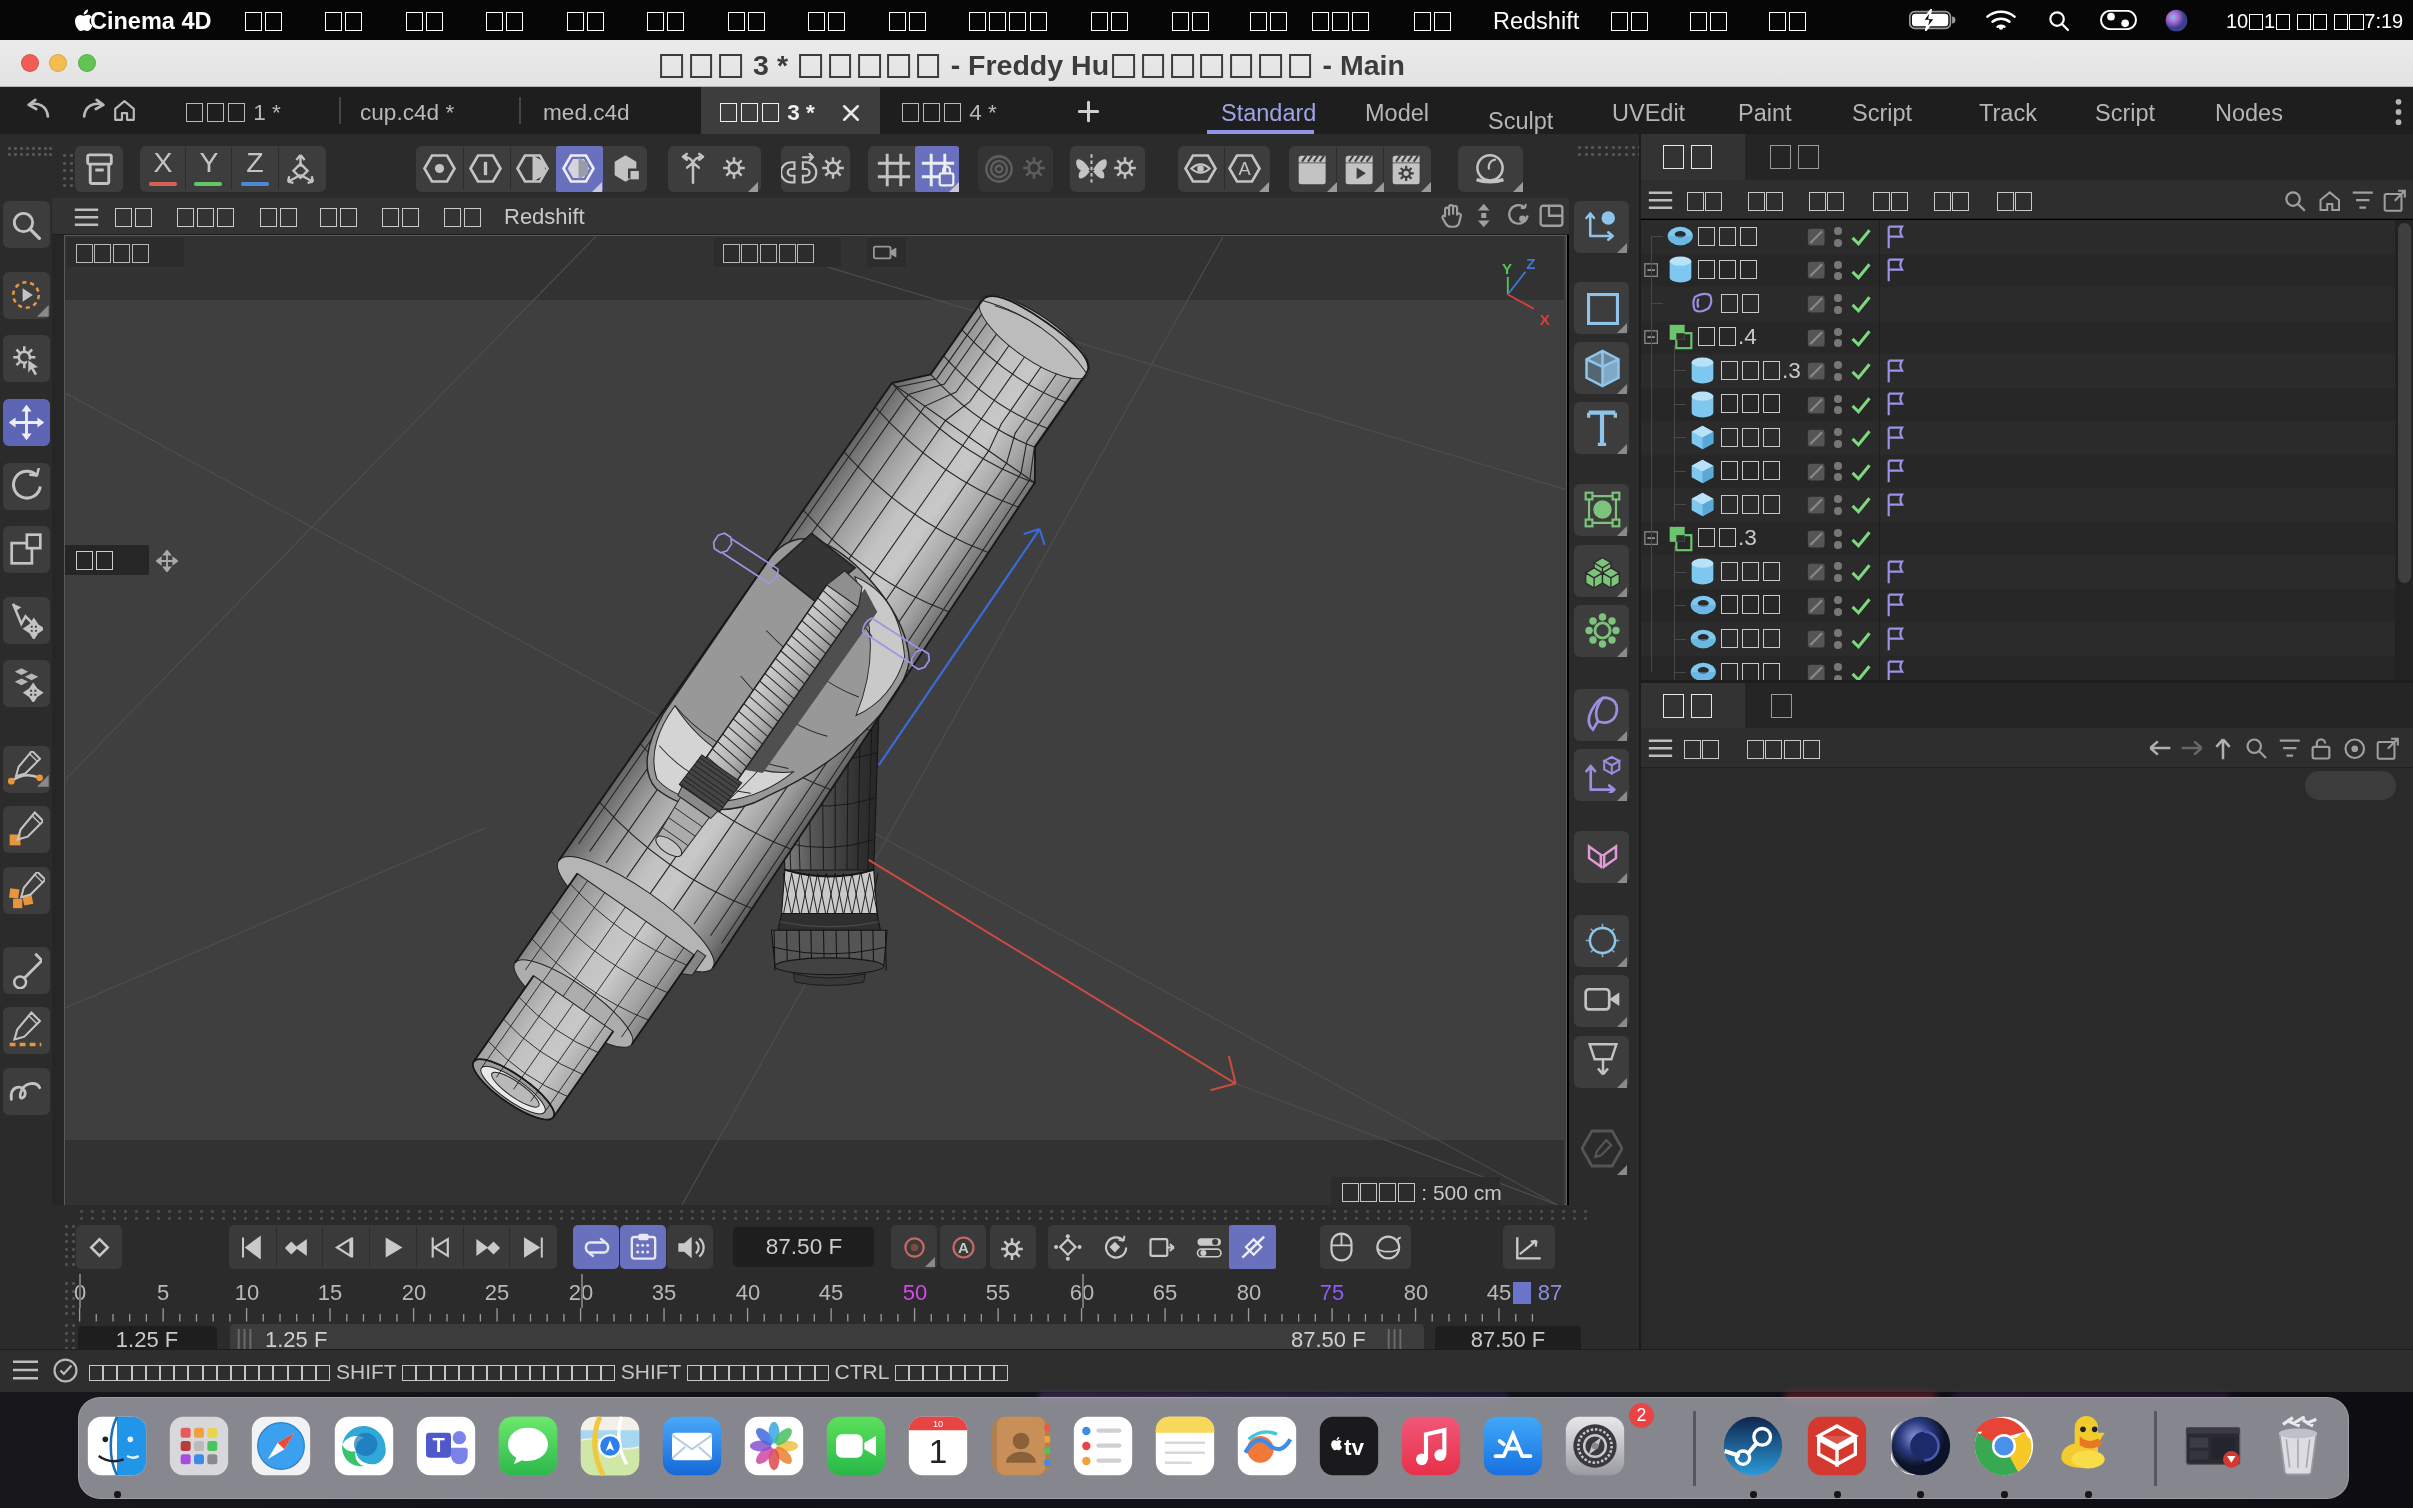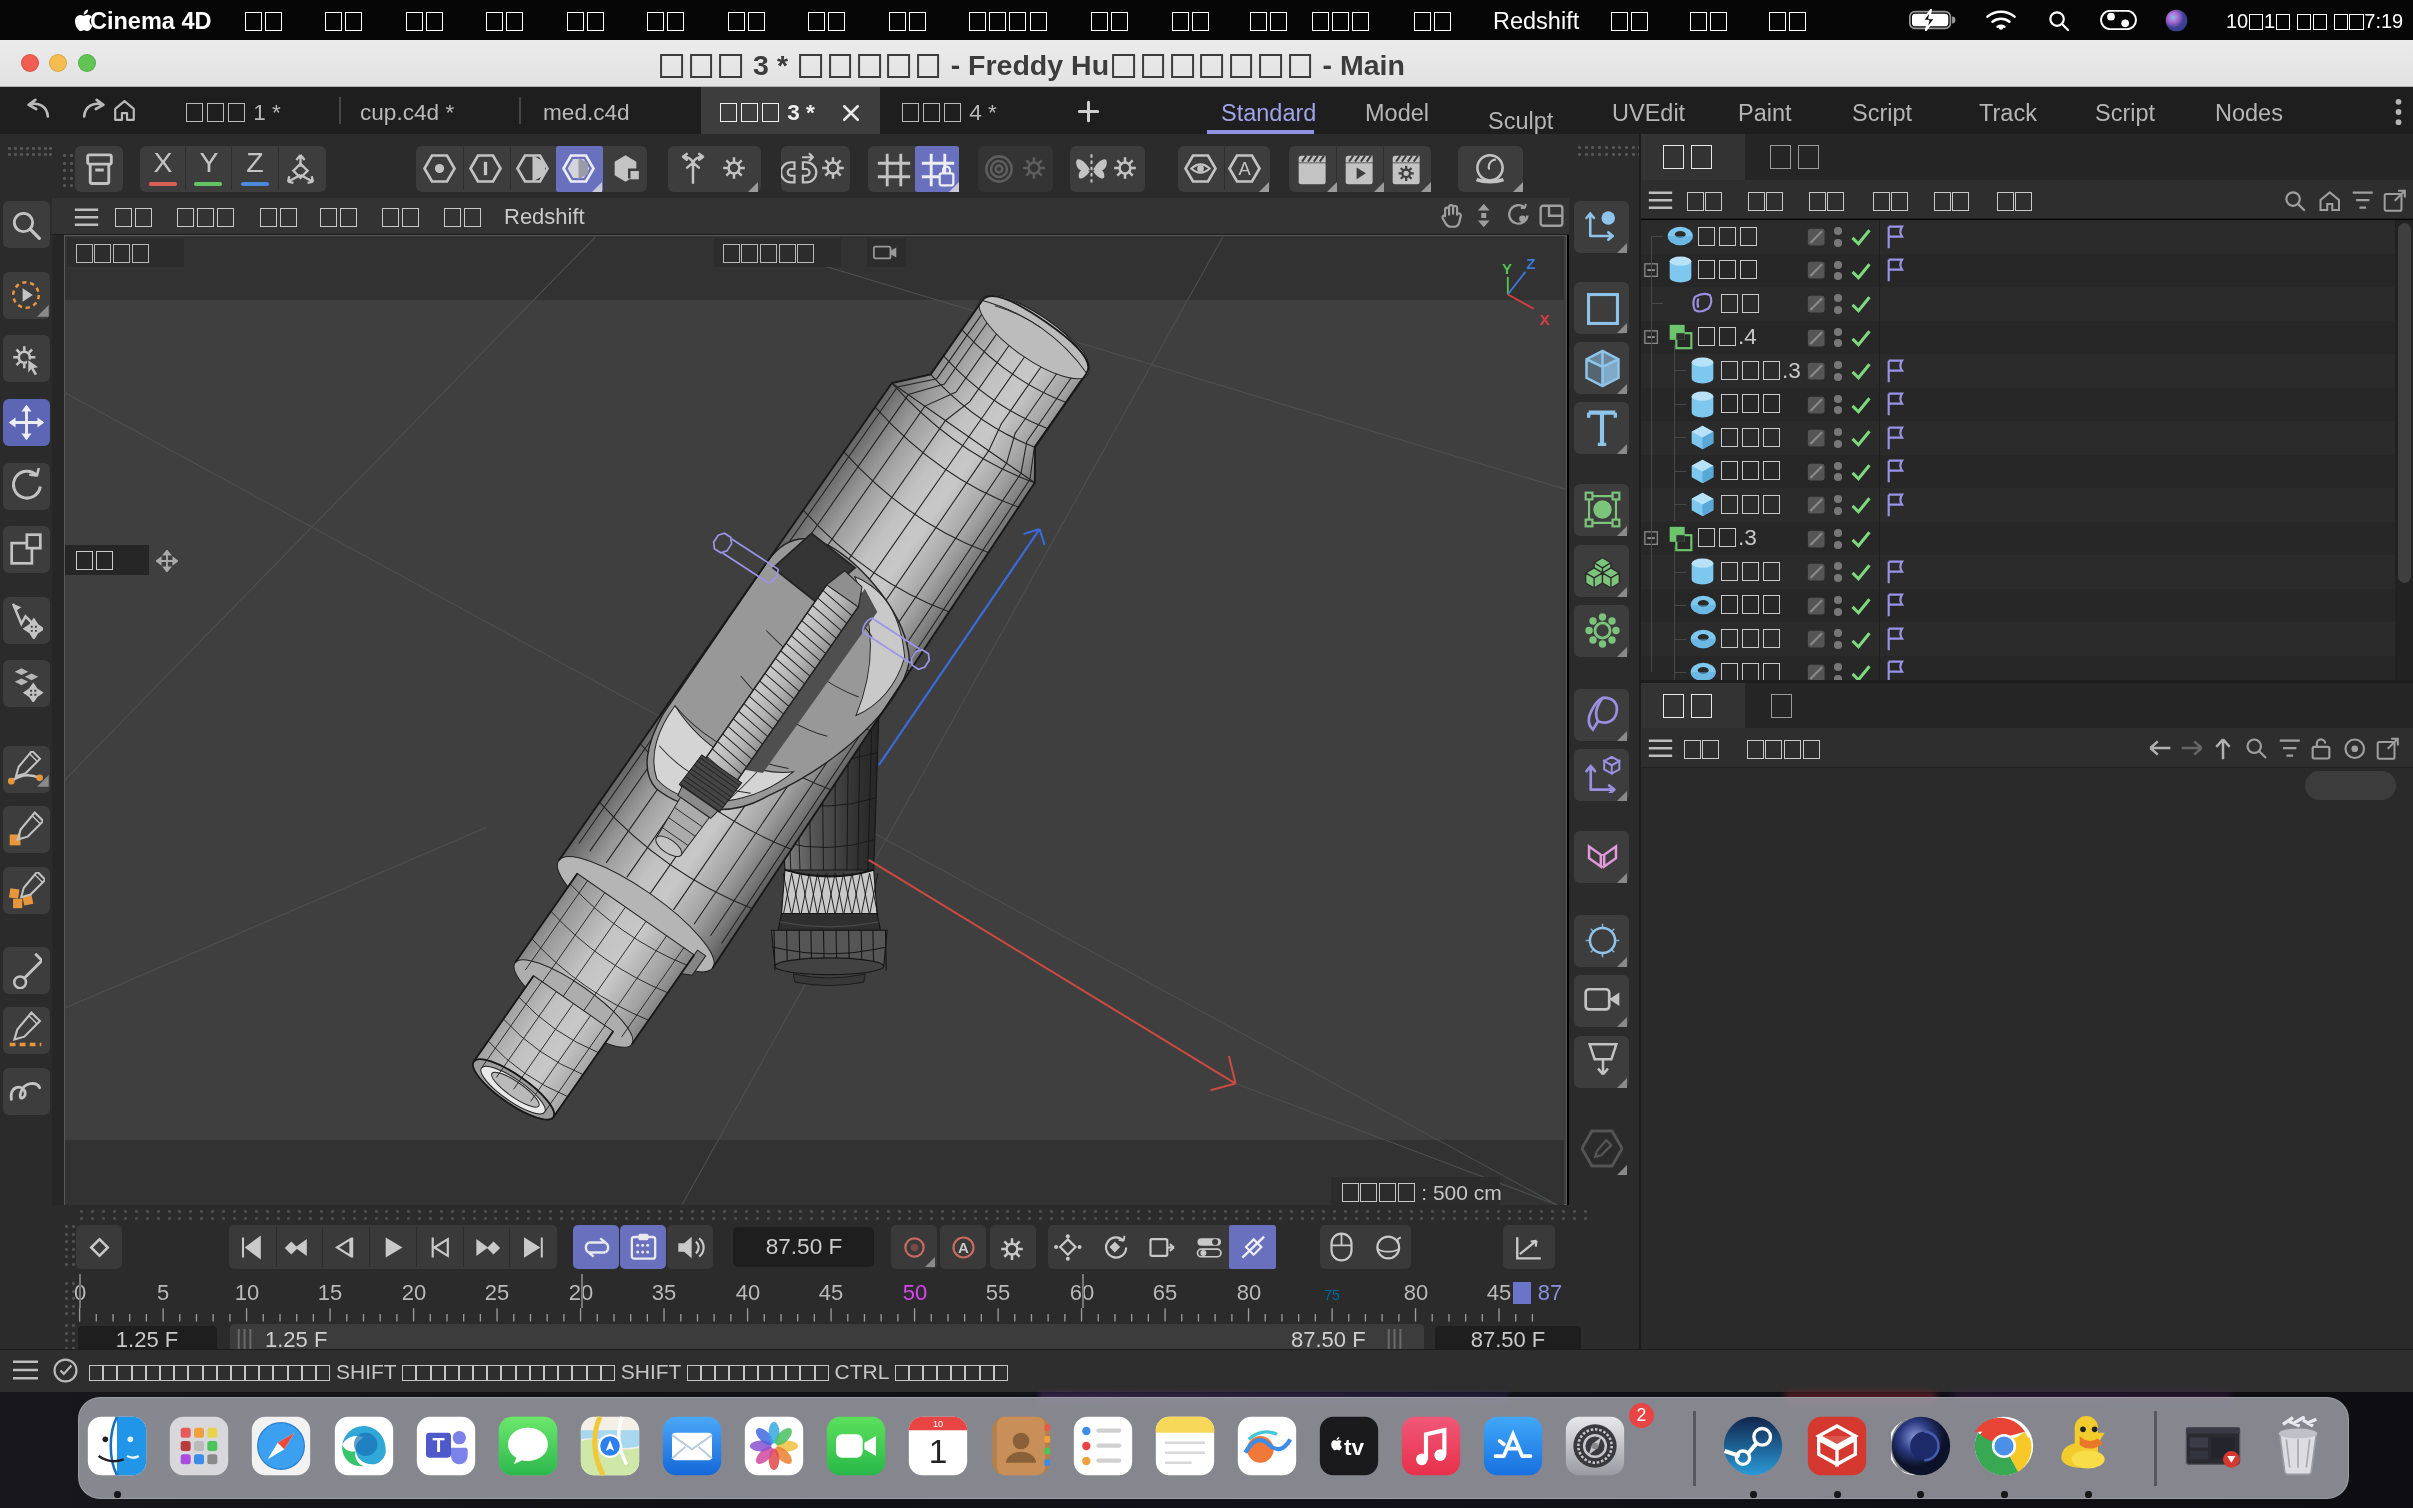--- a/index.html
+++ b/index.html
@@ -1647,21 +1647,21 @@
     <div style="position:absolute;left:497px;top:1280px;transform:translateX(-50%);font-size:22px;color:#c2c2c2;font-weight:normal;white-space:nowrap;"><span style="font-size:22px;color:#b9b9b9">25</span></div>
     <div style="position:absolute;left:581px;top:1280px;transform:translateX(-50%);font-size:22px;color:#c2c2c2;font-weight:normal;white-space:nowrap;"><span style="font-size:22px;color:#b9b9b9">20</span></div>
     <div style="position:absolute;left:664px;top:1280px;transform:translateX(-50%);font-size:22px;color:#c2c2c2;font-weight:normal;white-space:nowrap;"><span style="font-size:22px;color:#b9b9b9">35</span></div>
     <div style="position:absolute;left:748px;top:1280px;transform:translateX(-50%);font-size:22px;color:#c2c2c2;font-weight:normal;white-space:nowrap;"><span style="font-size:22px;color:#b9b9b9">40</span></div>
     <div style="position:absolute;left:831px;top:1280px;transform:translateX(-50%);font-size:22px;color:#c2c2c2;font-weight:normal;white-space:nowrap;"><span style="font-size:22px;color:#b9b9b9">45</span></div>
     <div style="position:absolute;left:915px;top:1280px;transform:translateX(-50%);font-size:22px;color:#c2c2c2;font-weight:normal;white-space:nowrap;"><span style="font-size:22px;color:#d946ef">50</span></div>
     <div style="position:absolute;left:998px;top:1280px;transform:translateX(-50%);font-size:22px;color:#c2c2c2;font-weight:normal;white-space:nowrap;"><span style="font-size:22px;color:#b9b9b9">55</span></div>
     <div style="position:absolute;left:1082px;top:1280px;transform:translateX(-50%);font-size:22px;color:#c2c2c2;font-weight:normal;white-space:nowrap;"><span style="font-size:22px;color:#b9b9b9">60</span></div>
     <div style="position:absolute;left:1165px;top:1280px;transform:translateX(-50%);font-size:22px;color:#c2c2c2;font-weight:normal;white-space:nowrap;"><span style="font-size:22px;color:#b9b9b9">65</span></div>
     <div style="position:absolute;left:1249px;top:1280px;transform:translateX(-50%);font-size:22px;color:#c2c2c2;font-weight:normal;white-space:nowrap;"><span style="font-size:22px;color:#b9b9b9">80</span></div>
-    <div style="position:absolute;left:1332px;top:1280px;transform:translateX(-50%);font-size:22px;color:#c2c2c2;font-weight:normal;white-space:nowrap;"><span style="font-size:14px;color:#0369a1">75</span></div>
+    <div style="position:absolute;left:1332px;top:1280px;transform:translateX(-50%);font-size:22px;color:#c2c2c2;font-weight:normal;white-space:nowrap;"><span style="font-size:22px;color:#8b5cf6">75</span></div>
     <div style="position:absolute;left:1416px;top:1280px;transform:translateX(-50%);font-size:22px;color:#c2c2c2;font-weight:normal;white-space:nowrap;"><span style="font-size:22px;color:#b9b9b9">80</span></div>
     <div style="position:absolute;left:1499px;top:1280px;transform:translateX(-50%);font-size:22px;color:#c2c2c2;font-weight:normal;white-space:nowrap;"><span style="font-size:22px;color:#b9b9b9">45</span></div>
     <div style="position:absolute;left:1550px;top:1280px;transform:translateX(-50%);font-size:22px;color:#c2c2c2;font-weight:normal;white-space:nowrap;"><span style="font-size:22px;color:#8a90e0">87</span></div>
     <div style="position:absolute;left:1513px;top:1282px;width:18.4px;height:22px;background:#6a74c8"></div>
     <div style="position:absolute;left:79px;top:1274px;width:1.7px;height:34px;background:#777"></div>
     <div style="position:absolute;left:581px;top:1274px;width:1.7px;height:34px;background:#777"></div>
     <div style="position:absolute;left:1082px;top:1274px;width:1.7px;height:34px;background:#777"></div>
     <svg style="position:absolute;left:0;top:0" width="1592" height="1341" viewBox="0 0 1900 1600">
       <g stroke="#9a9a9a" stroke-width="1.6">
         <path d="M95.0 1561 V1577"></path>

